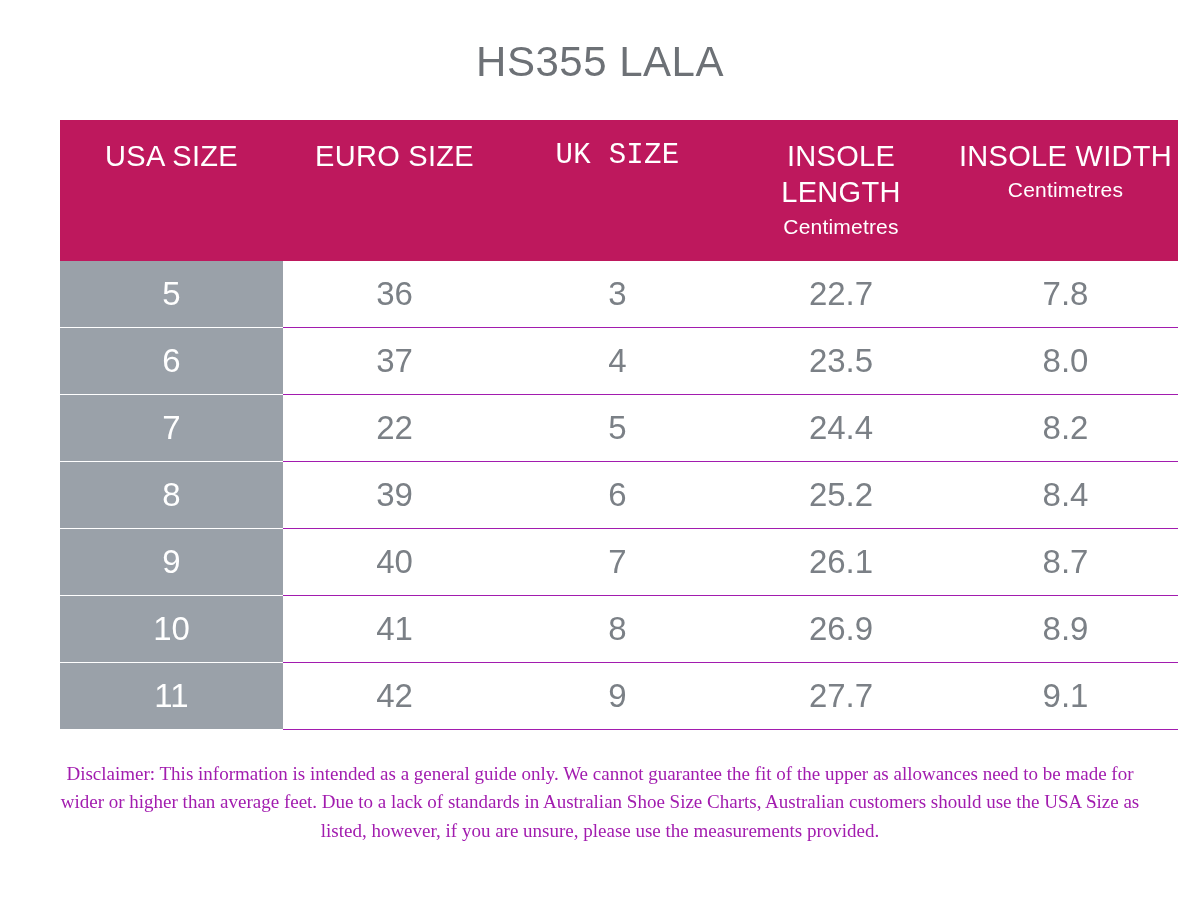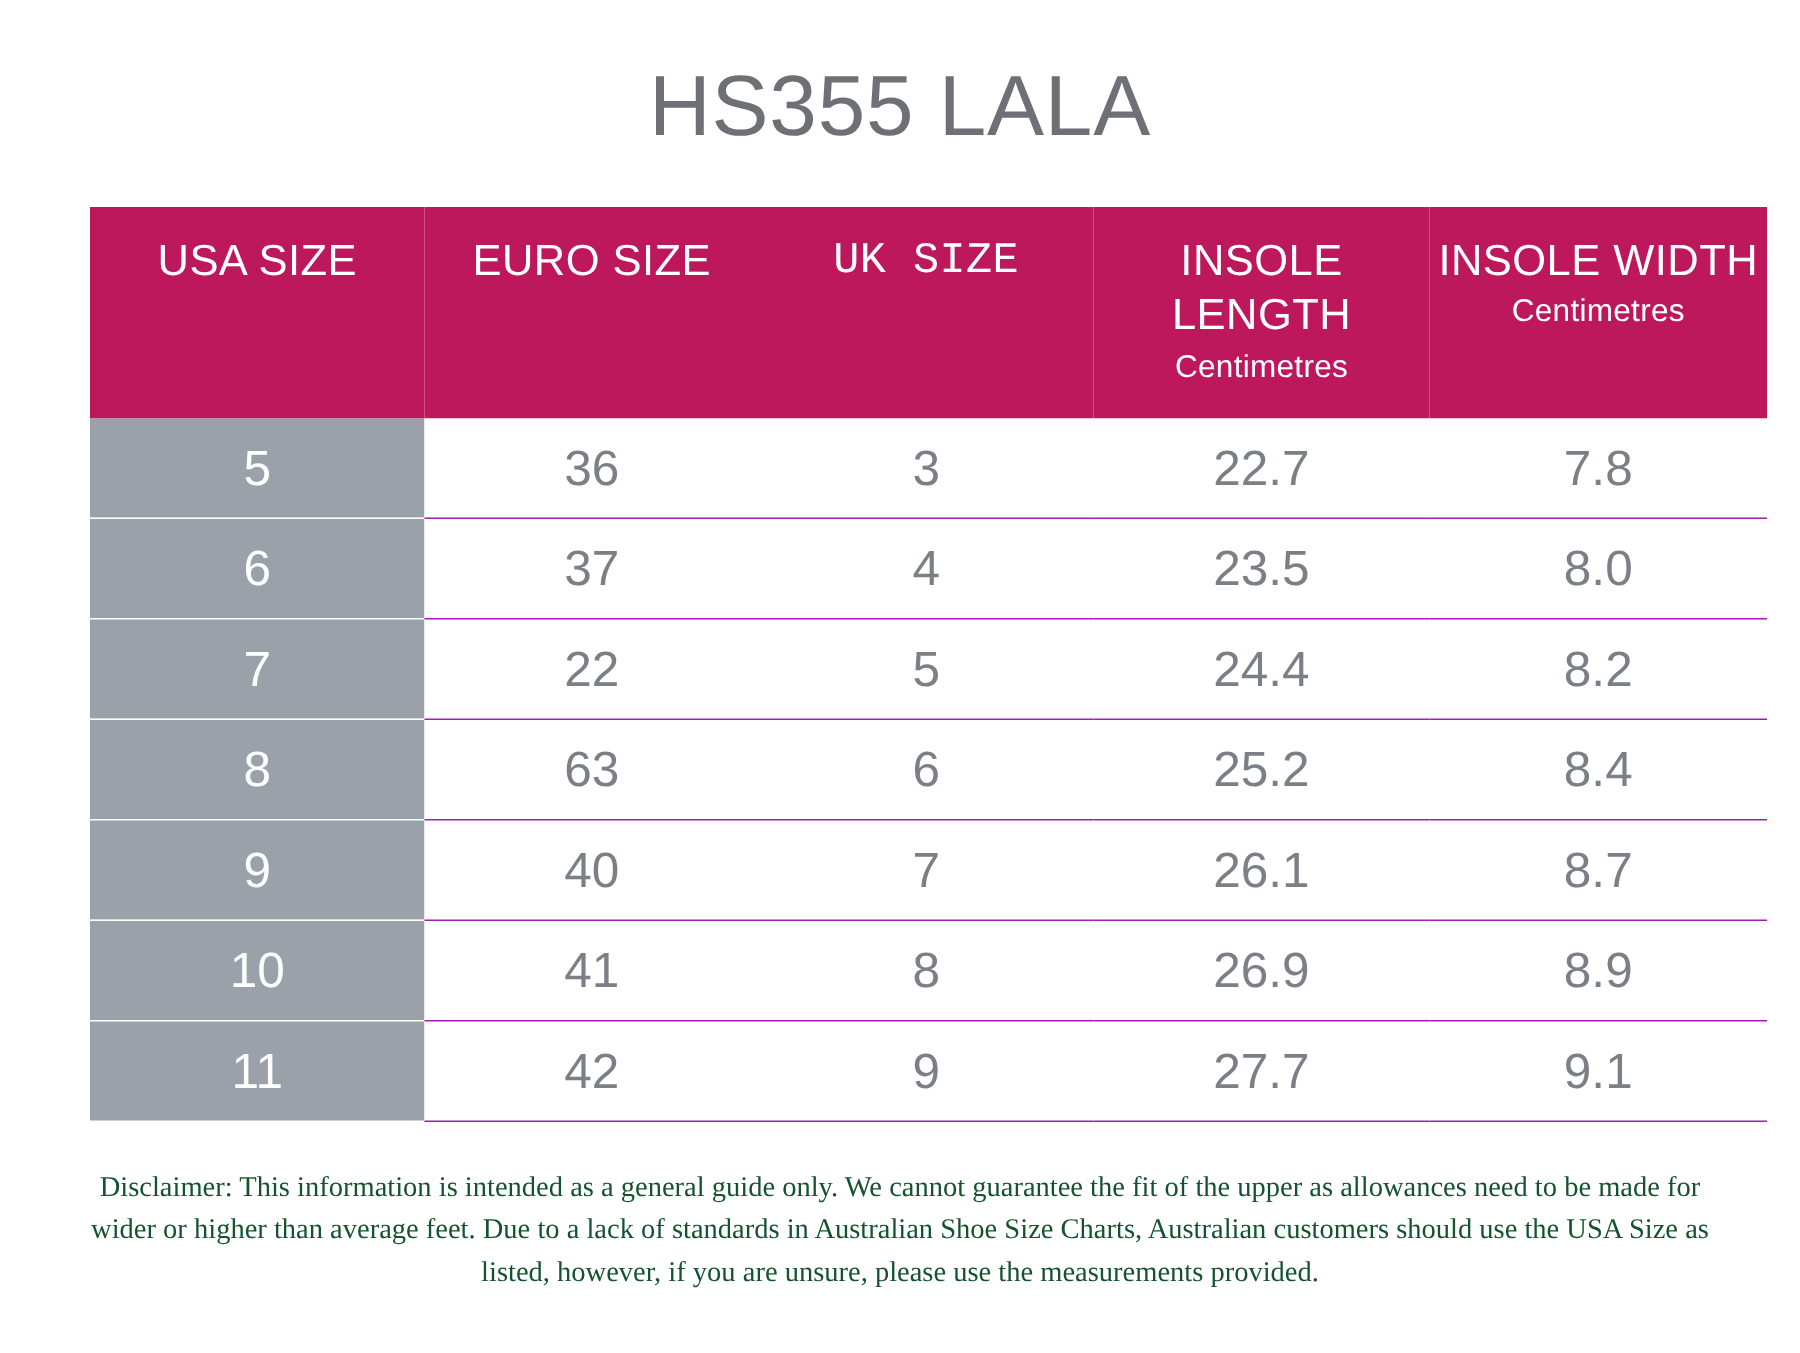--- a/index.html
+++ b/index.html
@@ -15,21 +15,21 @@
     overflow: hidden;
   }
   .page {
     width: 1200px;
     height: 902px;
     position: relative;
     box-sizing: border-box;
   }
   .title {
     text-align: center;
-    font-size: 57px;
+    font-size: 42px;
     font-weight: 400;
     color: #6d7176;
     letter-spacing: 0.5px;
     padding-top: 38px;
     padding-bottom: 0;
     margin: 0;
   }
   .table-wrap {
     margin: 34px 60px 0 60px;
     width: 1078px;
@@ -79,21 +79,21 @@
     border-bottom: 1px solid #ffffff;
   }
   table.size-table tbody tr:last-child td.usa-cell {
     border-bottom: none;
   }
   .disclaimer {
     margin: 30px 52px 0 52px;
     text-align: center;
     font-size: 19px;
     line-height: 1.5;
-    color: #14532d;
+    color: #a21caf;
     font-family: "Liberation Serif", serif;
   }
 </style>
 </head>
 <body>
 
 <div class="page">
 
   <h1 class="title">HS355 LALA</h1>
 
@@ -137,21 +137,21 @@
         </tr>
         <tr>
           <td class="usa-cell">7</td>
           <td>22</td>
           <td>5</td>
           <td>24.4</td>
           <td>8.2</td>
         </tr>
         <tr>
           <td class="usa-cell">8</td>
-          <td>63</td>
+          <td>39</td>
           <td>6</td>
           <td>25.2</td>
           <td>8.4</td>
         </tr>
         <tr>
           <td class="usa-cell">9</td>
           <td>40</td>
           <td>7</td>
           <td>26.1</td>
           <td>8.7</td>

